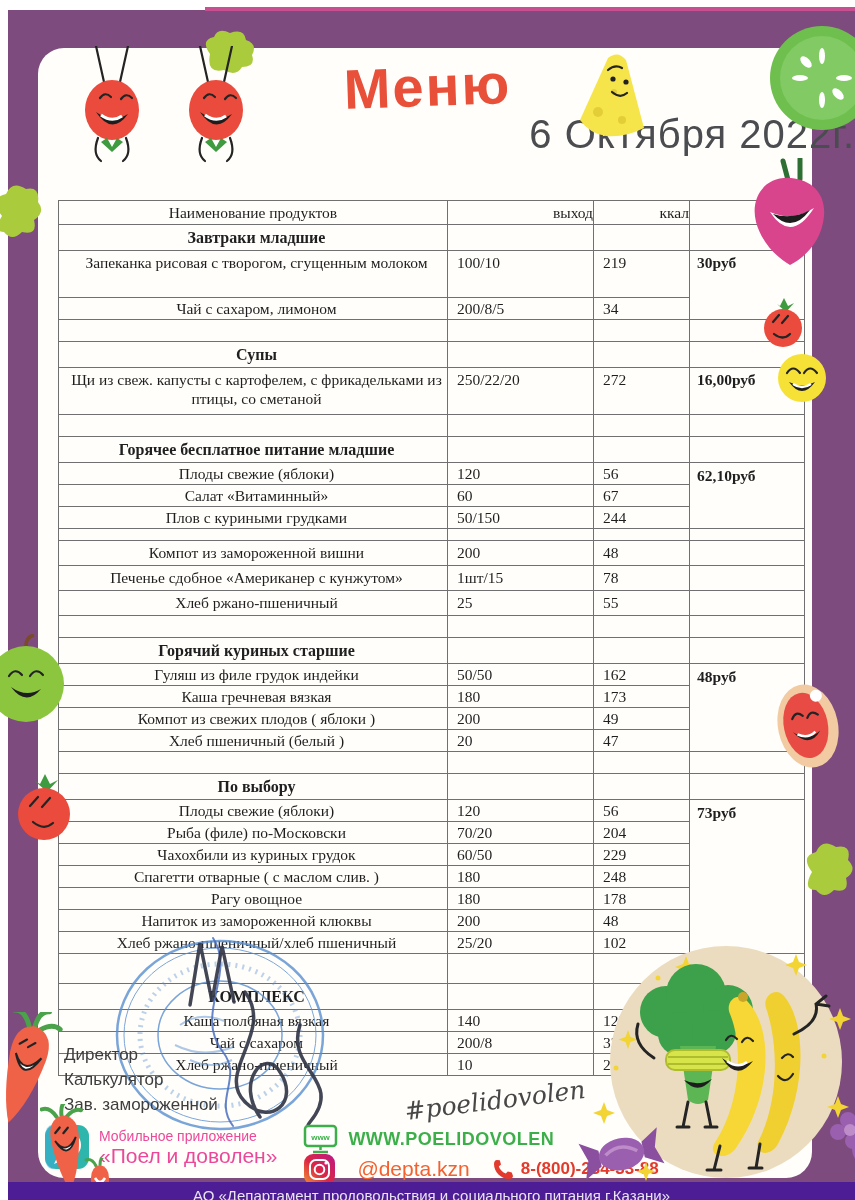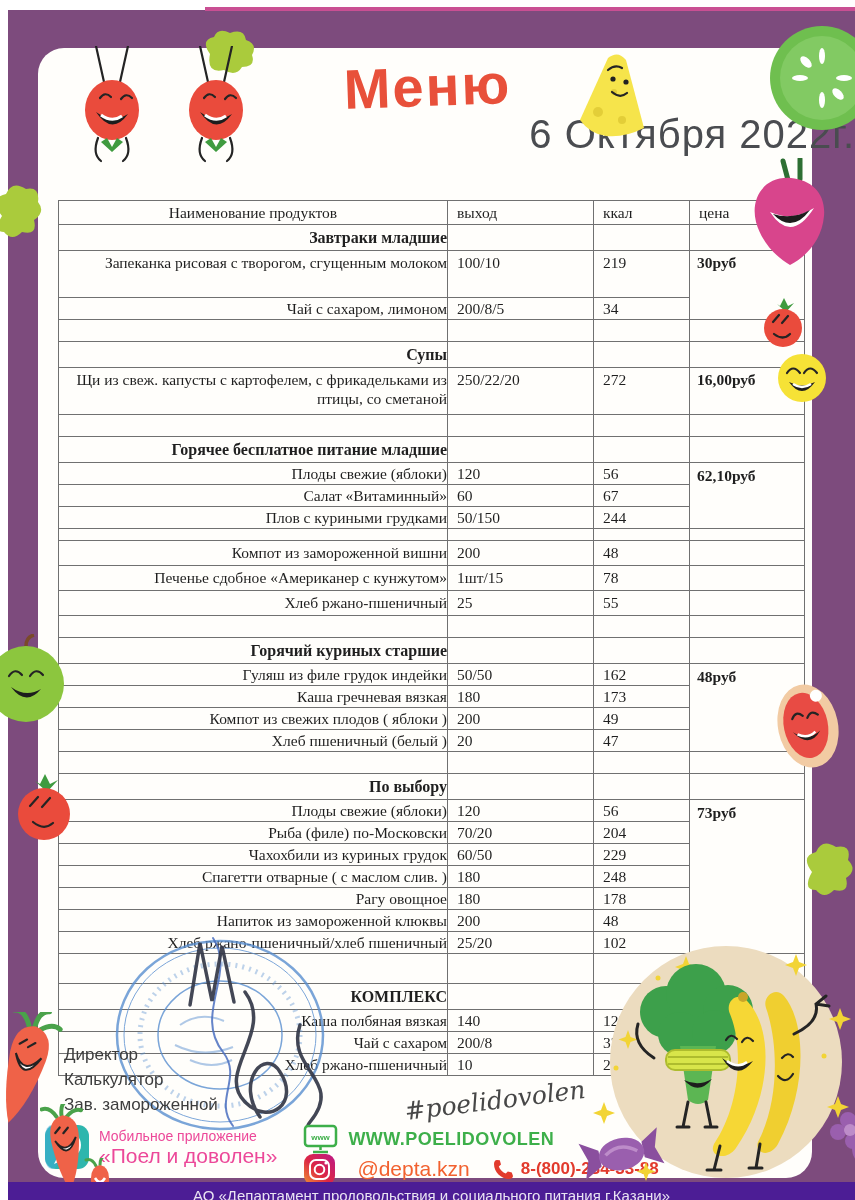--- a/index.html
+++ b/index.html
@@ -13,28 +13,28 @@
          color:#e8503a;font-size:56px;font-weight:700;transform:rotate(-2deg);letter-spacing:2px;}
   .date{position:absolute;left:0;top:112px;width:855px;text-align:right;z-index:2;
         color:#4a4c50;font-size:40px;letter-spacing:1px;}
   
   .menu{position:absolute;left:58px;top:200px;width:746px;z-index:2;}
   .menu table{width:746px;border-collapse:collapse;table-layout:fixed;
               font-family:"Liberation Serif",serif;font-size:15.5px;color:#1f1f1f;}
   .menu th,.menu td{border:1px solid #707070;padding:0;line-height:1.25;overflow:hidden;}
   .menu th{height:23px;font-weight:normal;}
   .menu th.th0{text-align:center;}
-  .menu th.th1,.menu th.th2,.menu th.th3{text-align:left;padding-left:9px;}
+  .menu th.th1,.menu th.th2,.menu th.th3{text-align:right;padding-left:9px;}
   tr.r-item td{height:21px;}
   tr.r-item.tall td{height:44px;vertical-align:top;padding-top:2px;}
   tr.r-section td{height:22px;}
   tr.r-spacer td{height:18px;}
   tr.r-spacer.big td{height:26px;}
   tr.r-minispacer td{height:8px;}
-  td.c-name{padding-left:7px;text-align:right;}
+  td.c-name{padding-left:7px;text-align:center;}
   td.c-name.sec{font-weight:bold;font-size:16px;}
   td.c-out,td.c-kcal{padding-left:9px;text-align:left;}
   td.c-price{padding:3px 0 0 7px;font-weight:bold;vertical-align:top;text-align:left;margin-left:32px;}
   
   .signers{position:absolute;left:64px;top:1042px;z-index:3;color:#3d3d3d;font-size:17px;line-height:25px;}
   .hashtag{position:absolute;left:404px;top:1086px;z-index:3;color:#474747;font-size:25px;
            font-family:"DejaVu Serif",serif;font-style:italic;transform:rotate(-7deg);}
   .contacts{position:absolute;left:44px;top:1124px;z-index:3;display:flex;align-items:flex-start;}
   .app-txt{margin-left:9px;color:#ec4899;}
   .app-l1{font-size:14px;line-height:16px;margin-top:4px;}

